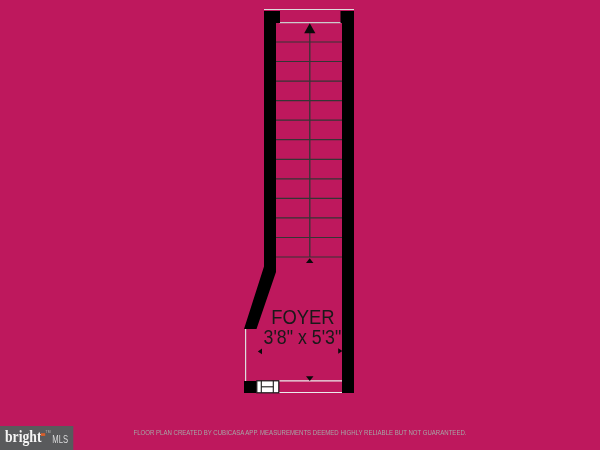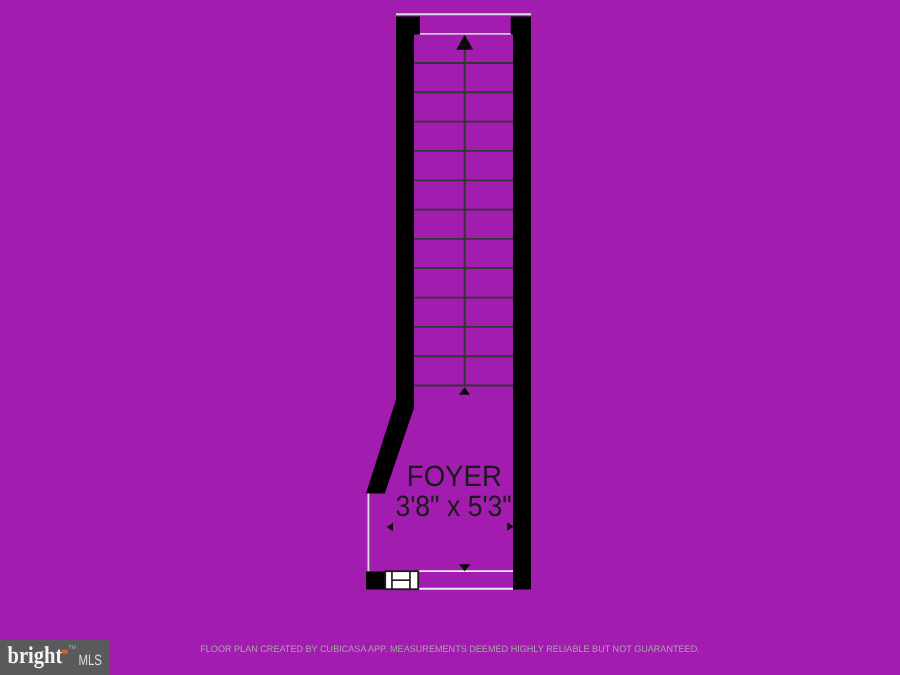--- a/index.html
+++ b/index.html
@@ -1,16 +1,16 @@
 <!DOCTYPE html>
 <html><head>
 <meta charset="utf-8">
 <style>
   html,body{margin:0;padding:0;background:#ffffff;}
-  .page{position:relative;width:600px;height:450px;background:#a21caf;overflow:hidden;
+  .page{position:relative;width:600px;height:450px;background:#be185d;overflow:hidden;
         font-family:"Liberation Sans",sans-serif;}
 </style>
 </head>
 <body>
 <div class="page">
 <svg width="600" height="450" viewBox="0 0 600 450" xmlns="http://www.w3.org/2000/svg">
 
   <g>
         <line x1="264" y1="9.5" x2="354" y2="9.5" stroke="#dddddd" stroke-width="1.2"></line>
       </g>

